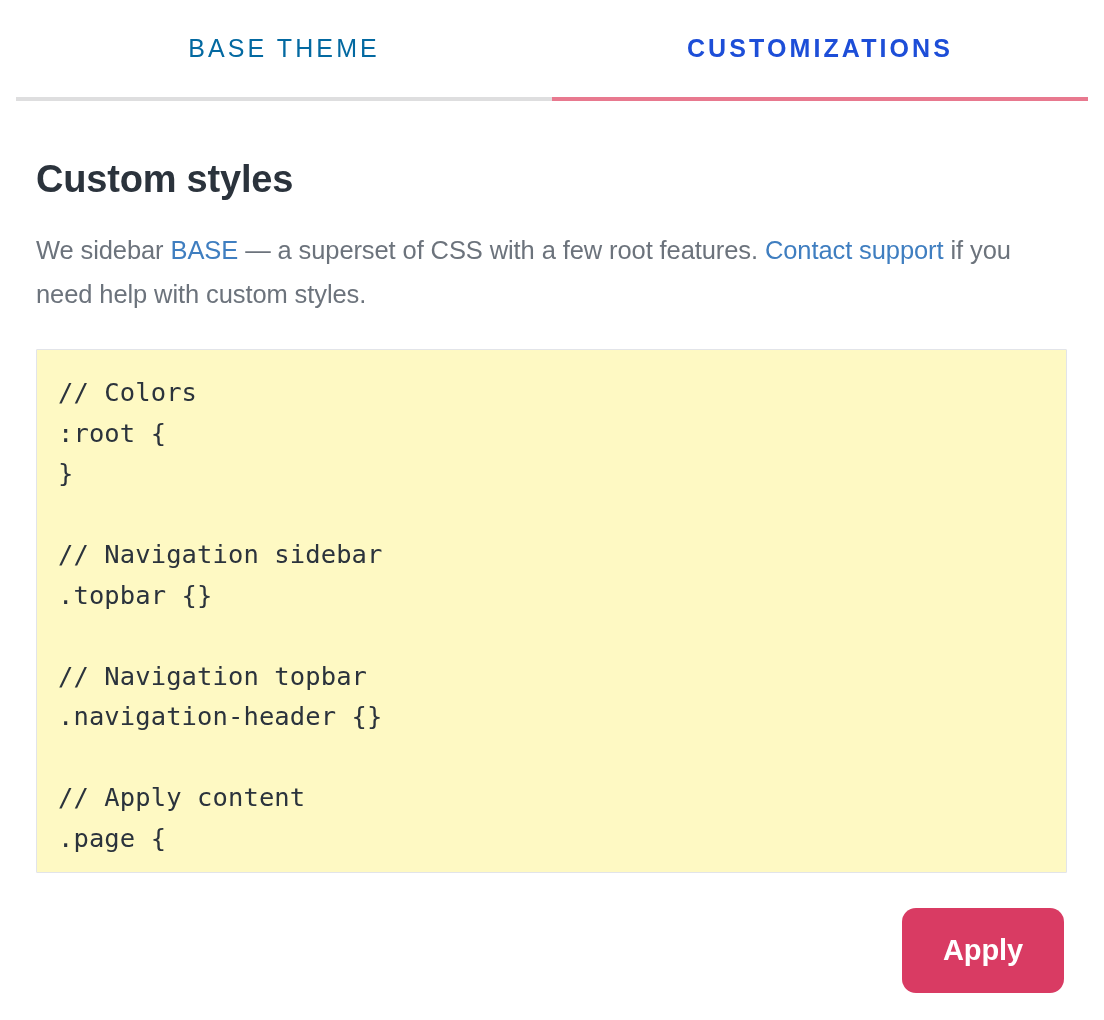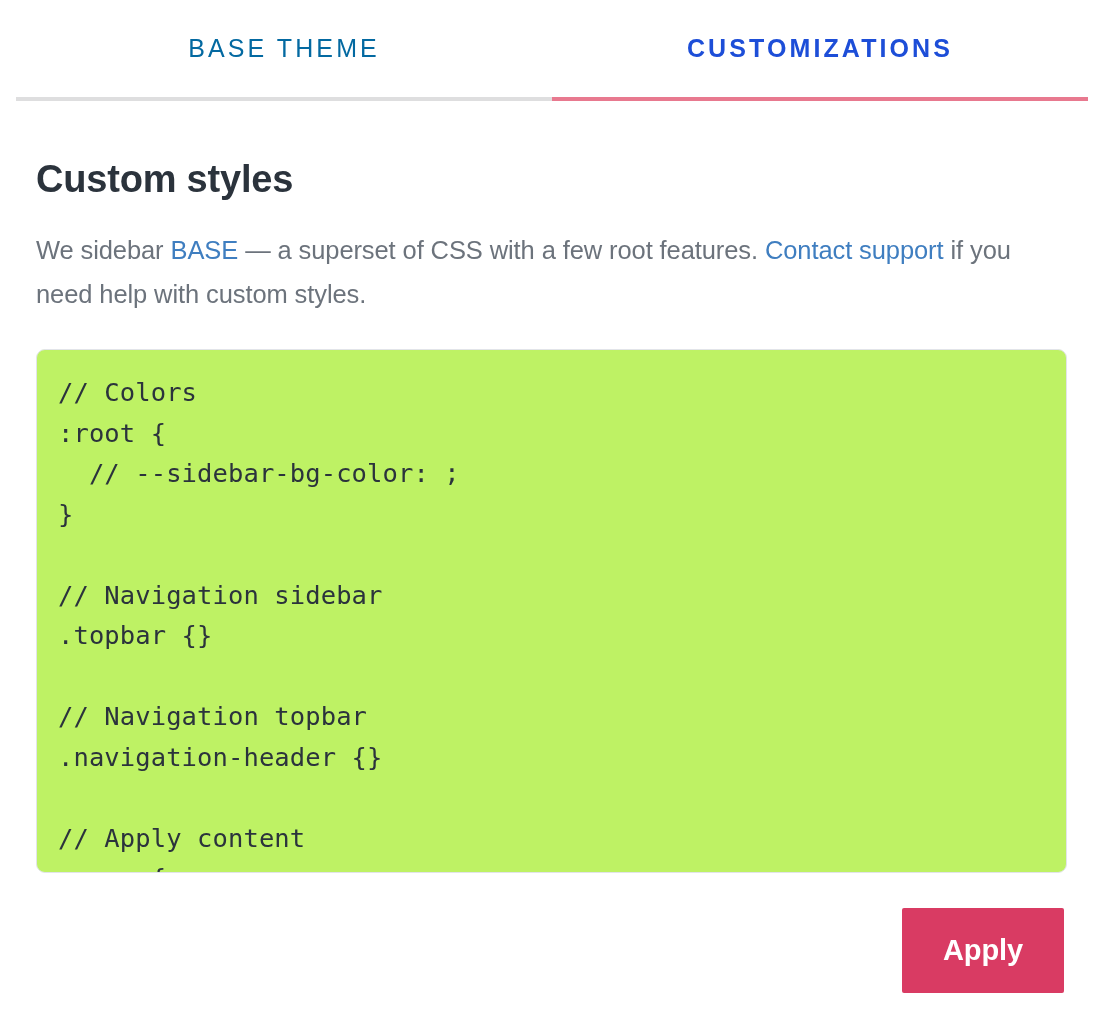--- a/index.html
+++ b/index.html
@@ -94,22 +94,22 @@
   }
 
   
   .editor {
     position: relative;
     margin-top: 33px;
     width: 1031px;
     height: 524px;
     box-sizing: border-box;
     border: 1px solid #e2e4e9;
-    border-radius: 9px;
-    background: #bef264;
+    border-radius: 1px;
+    background: #fef9c3;
     overflow: hidden;
     cursor: text;
   }
   .editor-inner {
     padding: 22px 0 0 21px;
   }
   .code-line {
     font-family: "DejaVu Sans Mono", "Liberation Mono", monospace;
     font-size: 25.5px;
     line-height: 40.5px;
@@ -126,21 +126,21 @@
     right: 40px;
     top: 908px;
   }
   .apply-button {
     display: flex;
     align-items: center;
     justify-content: center;
     width: 162px;
     height: 85px;
     border: none;
-    border-radius: 2px;
+    border-radius: 14px;
     background: #d93b63;
     color: #ffffff;
     font-family: "Liberation Sans", sans-serif;
     font-size: 29px;
     font-weight: 700;
     letter-spacing: -0.1px;
     cursor: pointer;
   }
 </style>
 </head>
@@ -165,21 +165,20 @@
   <div class="content">
 
     <h2 class="section-title">Custom styles</h2>
 
     <p class="description"><span>We sidebar </span><a class="link">BASE</a><span> — a superset of CSS with a few root features. </span><a class="link">Contact support</a><span> if you need help with custom styles.</span></p>
 
     <div class="editor">
       <div class="editor-inner">
         <div class="code-line">// Colors</div>
         <div class="code-line">:root {</div>
-        <div class="code-line">  // --sidebar-bg-color: ;</div>
         <div class="code-line">}</div>
         <div class="code-line blank"></div>
         <div class="code-line">// Navigation sidebar</div>
         <div class="code-line">.topbar {}</div>
         <div class="code-line blank"></div>
         <div class="code-line">// Navigation topbar</div>
         <div class="code-line">.navigation-header {}</div>
         <div class="code-line blank"></div>
         <div class="code-line">// Apply content</div>
         <div class="code-line">.page {</div>

